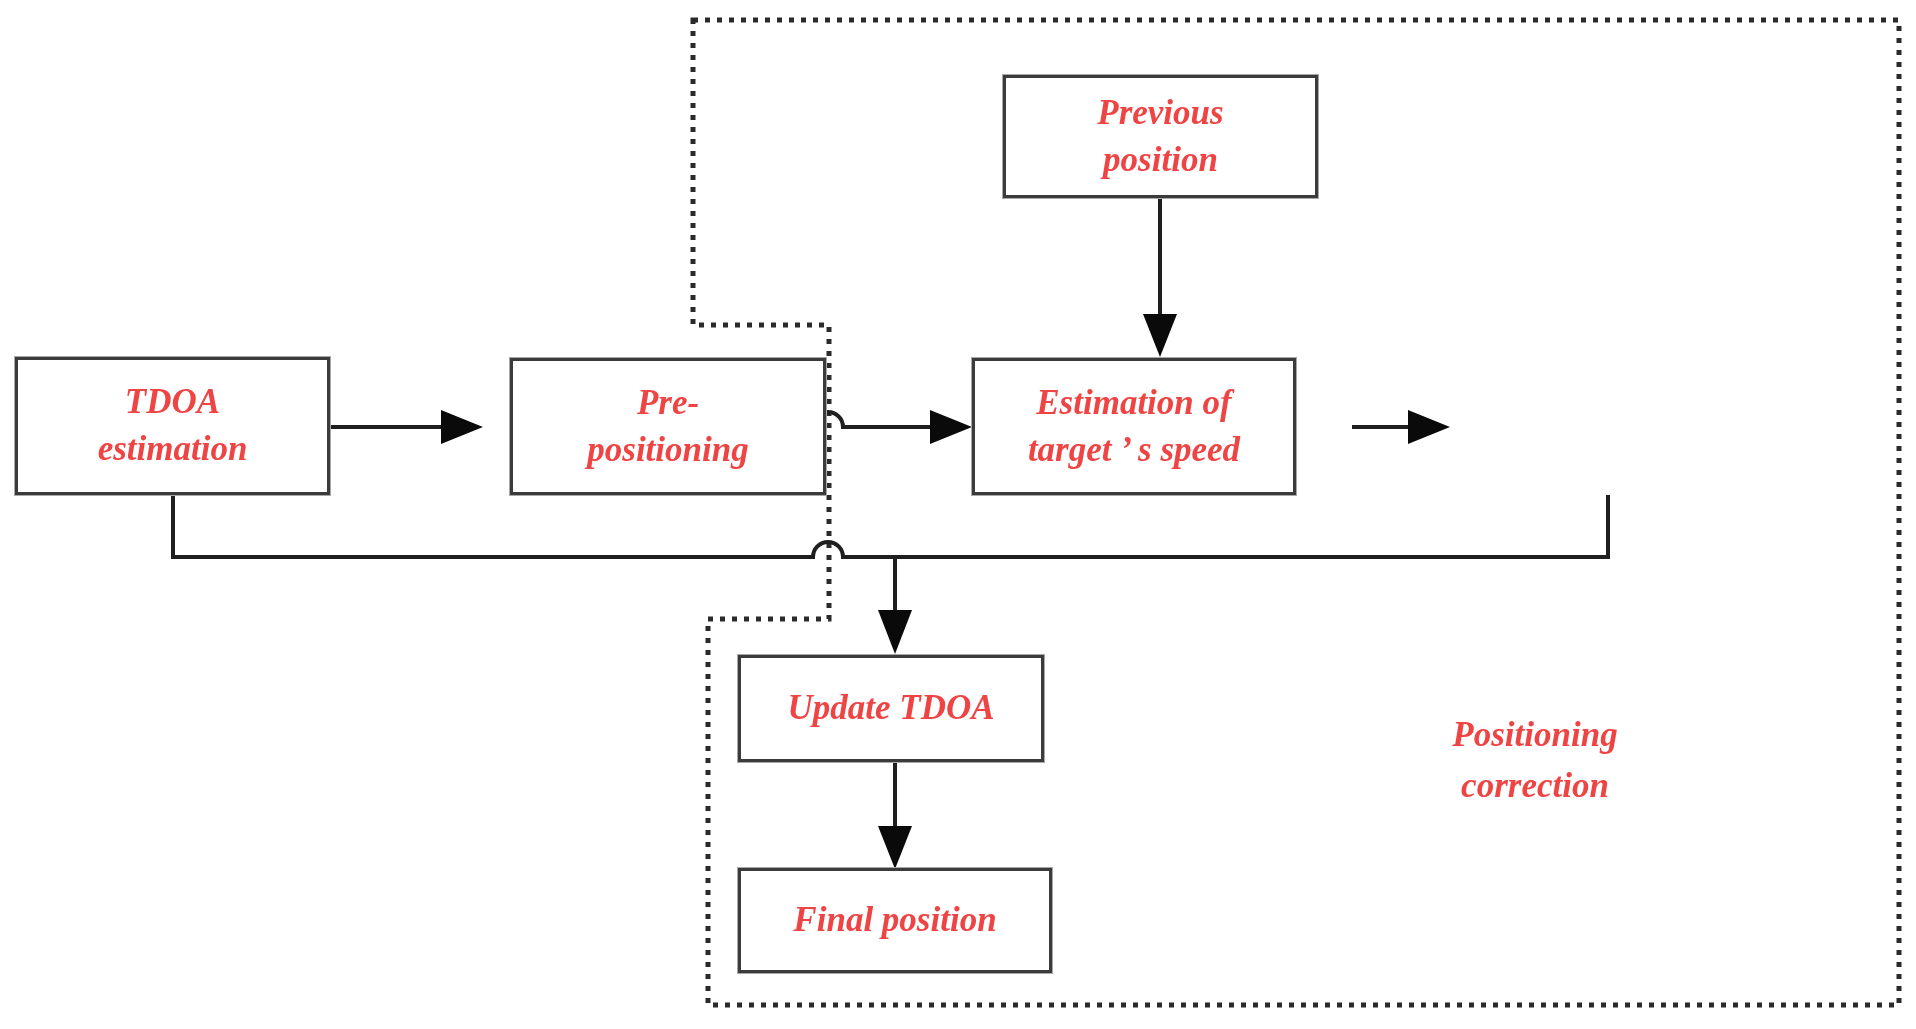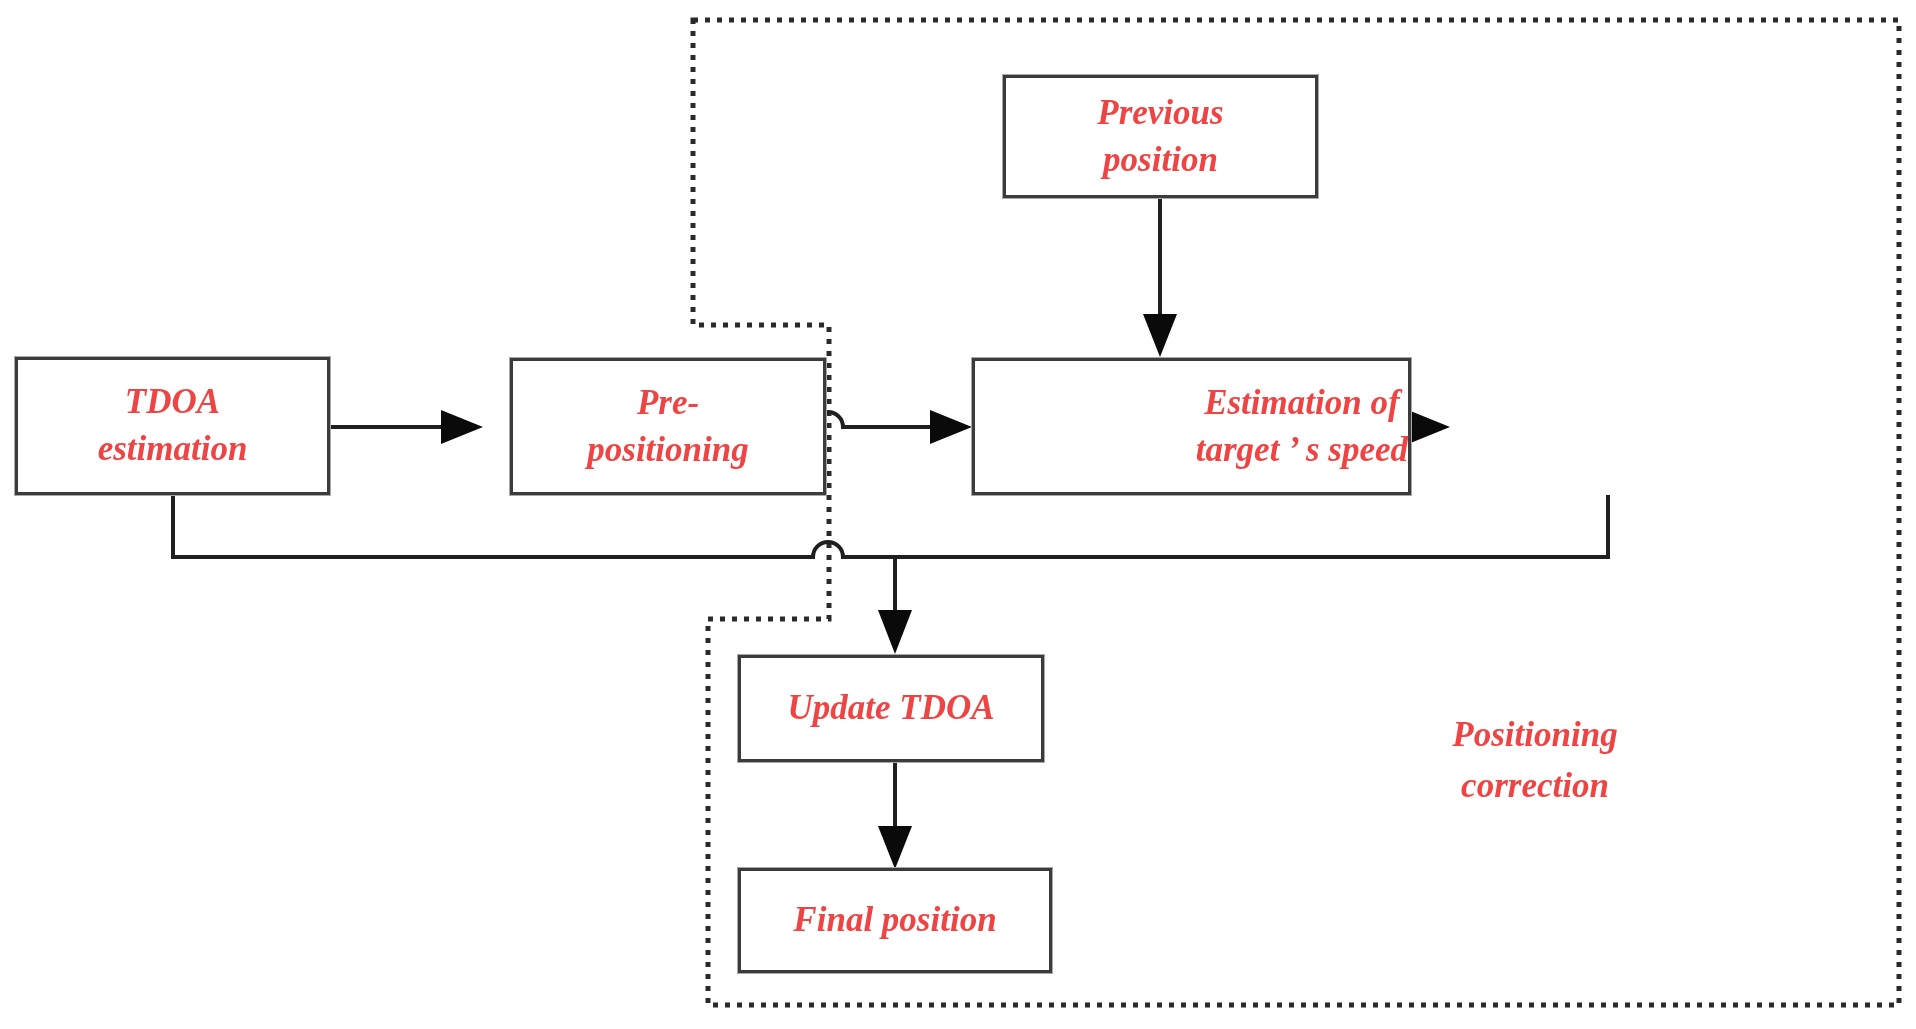--- a/index.html
+++ b/index.html
@@ -42,21 +42,21 @@
     white-space: pre-line;
   }
   .region-label {
     position: absolute;
     text-align: center;
     line-height: 1.45;
   }
   #box-tdoa      { left: 15px;   top: 357px; width: 315px; height: 138px; }
   #box-prepos    { left: 482px;  top: 358px; width: 316px; height: 137px; margin-left: 28px; }
   #box-prev      { left: 1003px; top: 75px;  width: 315px; height: 123px; }
-  #box-speed     { left: 972px;  top: 358px; width: 439px; height: 137px; justify-content: flex-end; }
+  #box-speed     { left: 972px;  top: 358px; width: 324px; height: 137px; }
   #box-doppler   { left: 1450px; top: 358px; width: 377px; height: 137px; }
   #box-update    { left: 738px;  top: 655px; width: 306px; height: 107px; }
   #box-final     { left: 738px;  top: 868px; width: 314px; height: 105px; }
   #region-caption { left: 1330px; top: 710px; width: 410px; }
 </style>
 </head>
 <body>
 
 <div id="canvas">
 

